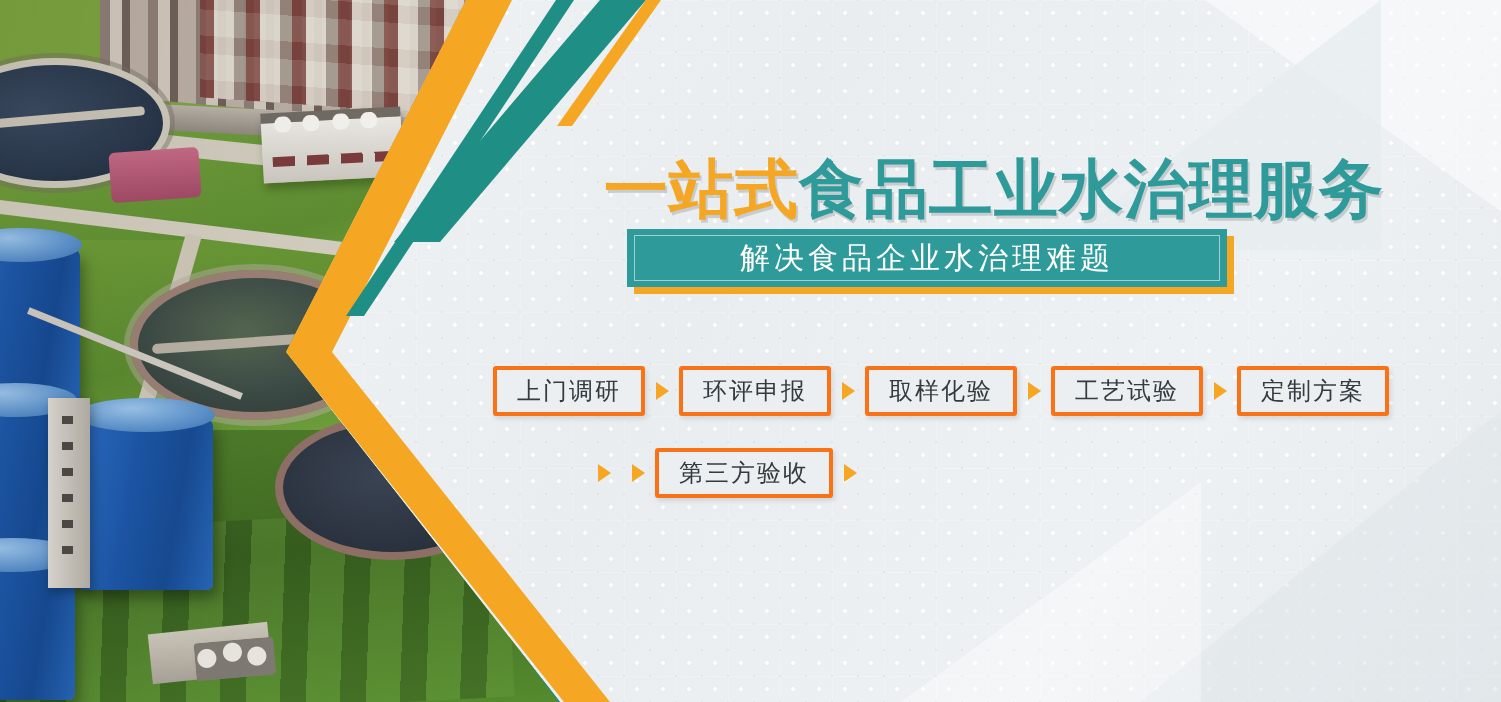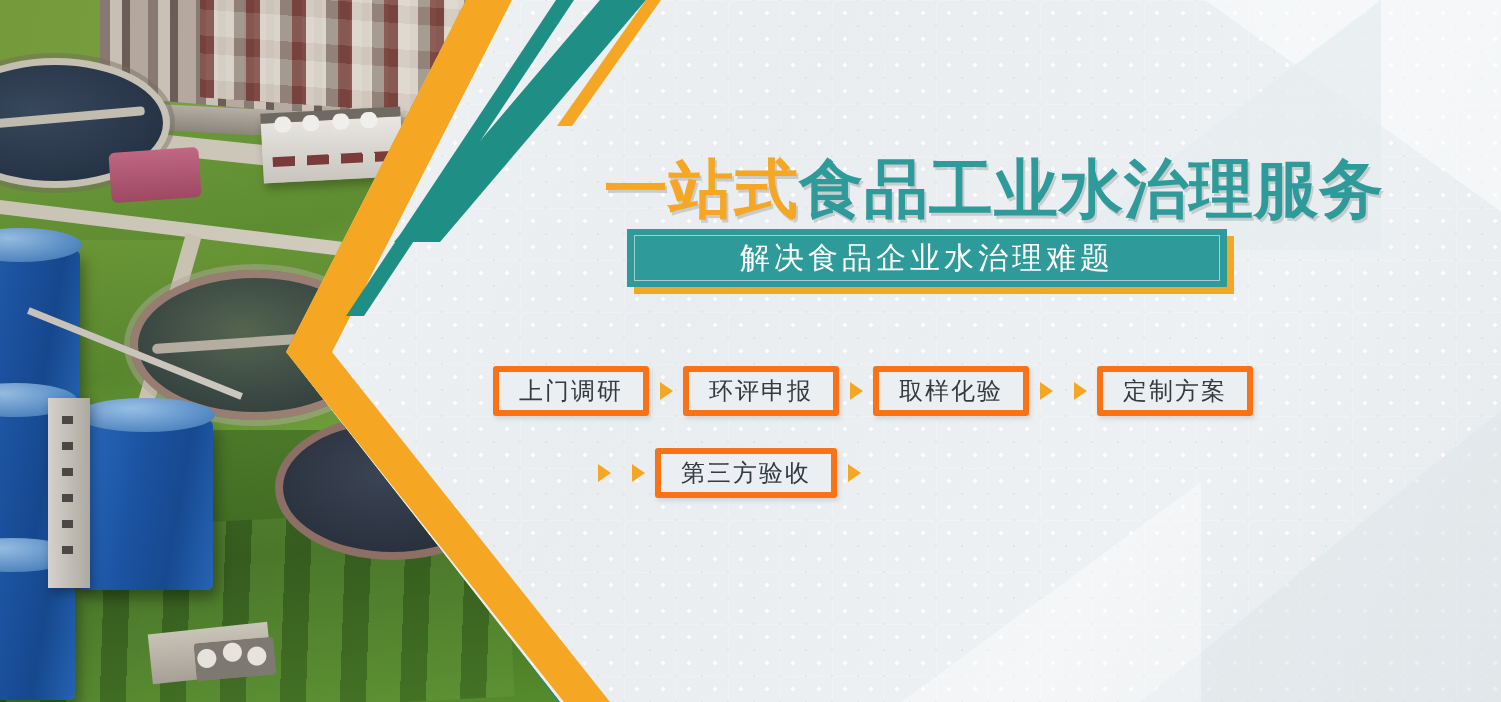--- a/index.html
+++ b/index.html
@@ -275,21 +275,21 @@
   .chips { position:absolute; left:0; top:0; width:1501px; }
   .chip-row {
     position:absolute;
     display:flex; align-items:center;
   }
   .row1 { left:493px; top:366px; }
   .row2 { left:587px; top:448px; }
 
   .chip {
     background:#ECEFF1;
-    border:6px solid #f97316;
+    border:4px solid #f97316;
     border-radius:3px;
     color:#333b40;
     font-size:24px;
     letter-spacing:2px;
     height:50px;
     display:flex; align-items:center; justify-content:center;
     padding:12px 20px;
     box-shadow:2px 3px 4px rgba(140,150,158,.28);
     white-space:nowrap;
   }
@@ -388,20 +388,23 @@
       </div>
       <div class="arrow">
           <span></span>
         </div>
       <div class="chip">
         <span>取样化验</span>
       </div>
       <div class="arrow">
           <span></span>
         </div>
+      <div class="chip">
+        <span>工艺试验</span>
+      </div>
       <div class="arrow">
           <span></span>
         </div>
       <div class="chip">
         <span>定制方案</span>
       </div>
     </div>
 
     <div class="chip-row row2">
       <div class="arrow">

